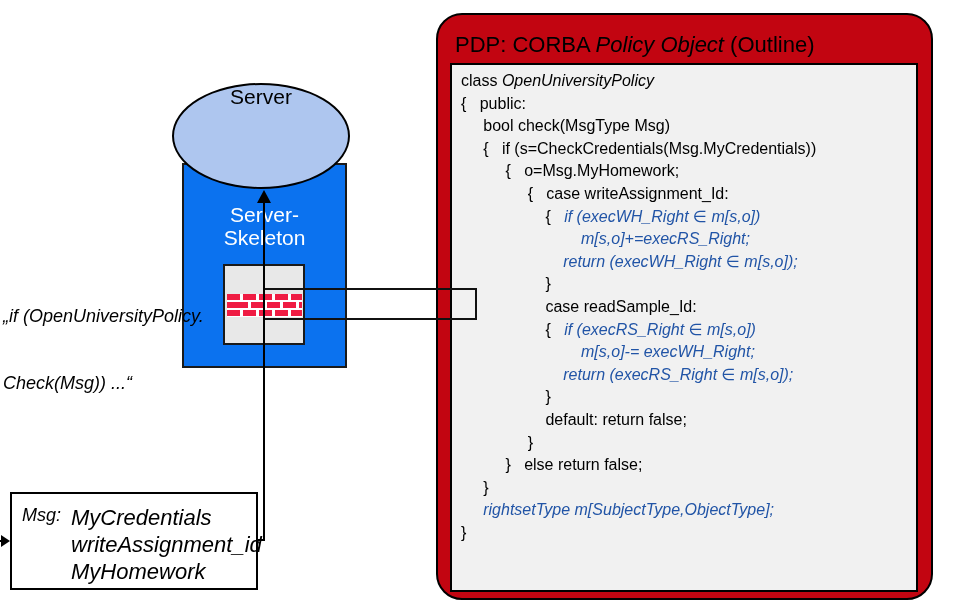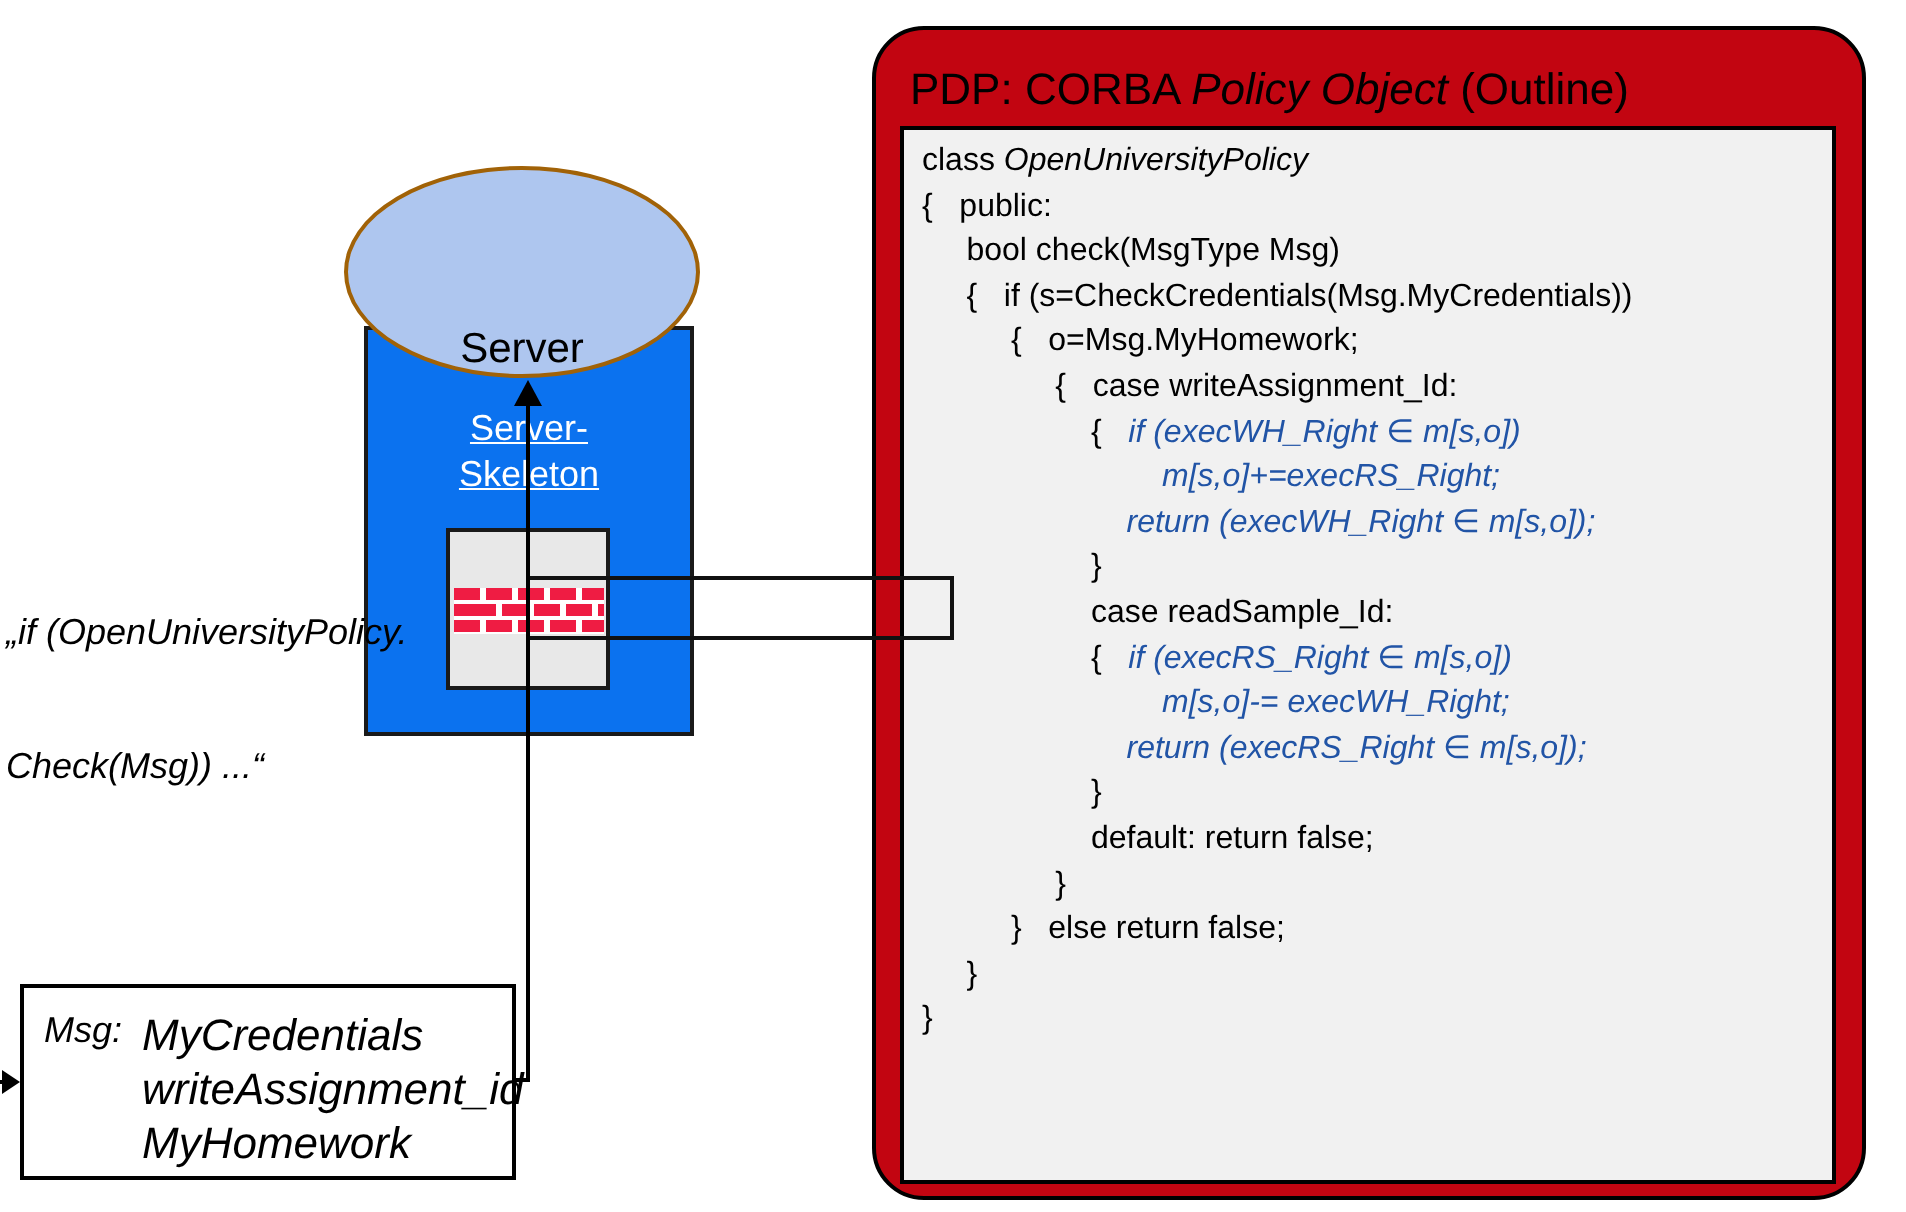--- a/index.html
+++ b/index.html
@@ -13,25 +13,25 @@
   }
   *{margin:0;padding:0;box-sizing:border-box;}
   html,body{background:#ffffff;}
   body{font-family:"Liberation Sans","DejaVu Sans",sans-serif;color:#000;}
   #canvas{position:relative;width:953px;height:606px;background:#fff;overflow:hidden;}
 
   
   .blue-rect{position:absolute;left:182px;top:163px;width:165px;height:205px;
     background:var(--skeleton-blue);border:2px solid #1a1a1a;}
   .server-ellipse{position:absolute;left:172px;top:83px;width:178px;height:106px;
-    background:var(--server-fill);border:2px solid #a16207;border-radius:50%;
-    display:flex;align-items:flex-end;justify-content:center;}
+    background:var(--server-fill);border:2px solid #000000;border-radius:50%;
+    display:flex;align-items:flex-start;justify-content:center;}
   .server-ellipse .lbl{font-size:21px;color:#000;}
   .skeleton-label{position:absolute;left:182px;top:203px;width:165px;text-align:center;
-    color:#fff;font-size:18px;line-height:23px;text-decoration:underline;}
+    color:#fff;font-size:21px;line-height:23px;}
   .pep-box{position:absolute;left:223px;top:264px;width:82px;height:81px;
     background:var(--pep-gray);border:2px solid #1a1a1a;}
   .connector-rect{position:absolute;left:263px;top:288px;width:214px;height:32px;
     border:2px solid #111;background:transparent;}
   .bricks{position:absolute;left:227px;top:294px;width:75px;height:23px;
     background-color:#fff;
     background-image:
       repeating-linear-gradient(90deg,var(--brick-red) 0 13px,#fff 13px 16px),
       repeating-linear-gradient(90deg,var(--brick-red) 0 13px,#fff 13px 16px),
       repeating-linear-gradient(90deg,var(--brick-red) 0 13px,#fff 13px 16px);
@@ -98,20 +98,21 @@
         <div class="code-line"><span class="sg-p">                   }</span></div>
         <div class="code-line"><span class="sg-p">                   case readSample_Id:</span></div>
         <div class="code-line"><span class="sg-p">                   {   </span><span class="sg-b">if (execRS_Right ∈ m[s,o])</span></div>
         <div class="code-line"><span class="sg-p">                           </span><span class="sg-b">m[s,o]-= execWH_Right;</span></div>
         <div class="code-line"><span class="sg-p">                       </span><span class="sg-b">return (execRS_Right ∈ m[s,o]);</span></div>
         <div class="code-line"><span class="sg-p">                   }</span></div>
         <div class="code-line"><span class="sg-p">                   default: return false;</span></div>
         <div class="code-line"><span class="sg-p">               }</span></div>
         <div class="code-line"><span class="sg-p">          }   else return false;</span></div>
         <div class="code-line"><span class="sg-p">     }</span></div>
+        <div class="code-line"><span class="sg-p">     </span><span class="sg-b">rightsetType m[SubjectType,ObjectType];</span></div>
         <div class="code-line"><span class="sg-p">}</span></div>
       </div>
   </div>
 
   <div class="pep-box"></div>
   <div class="connector-rect"></div>
   <div class="bricks"></div>
 
   <div class="elbow"></div>
   <div class="vline"></div>

